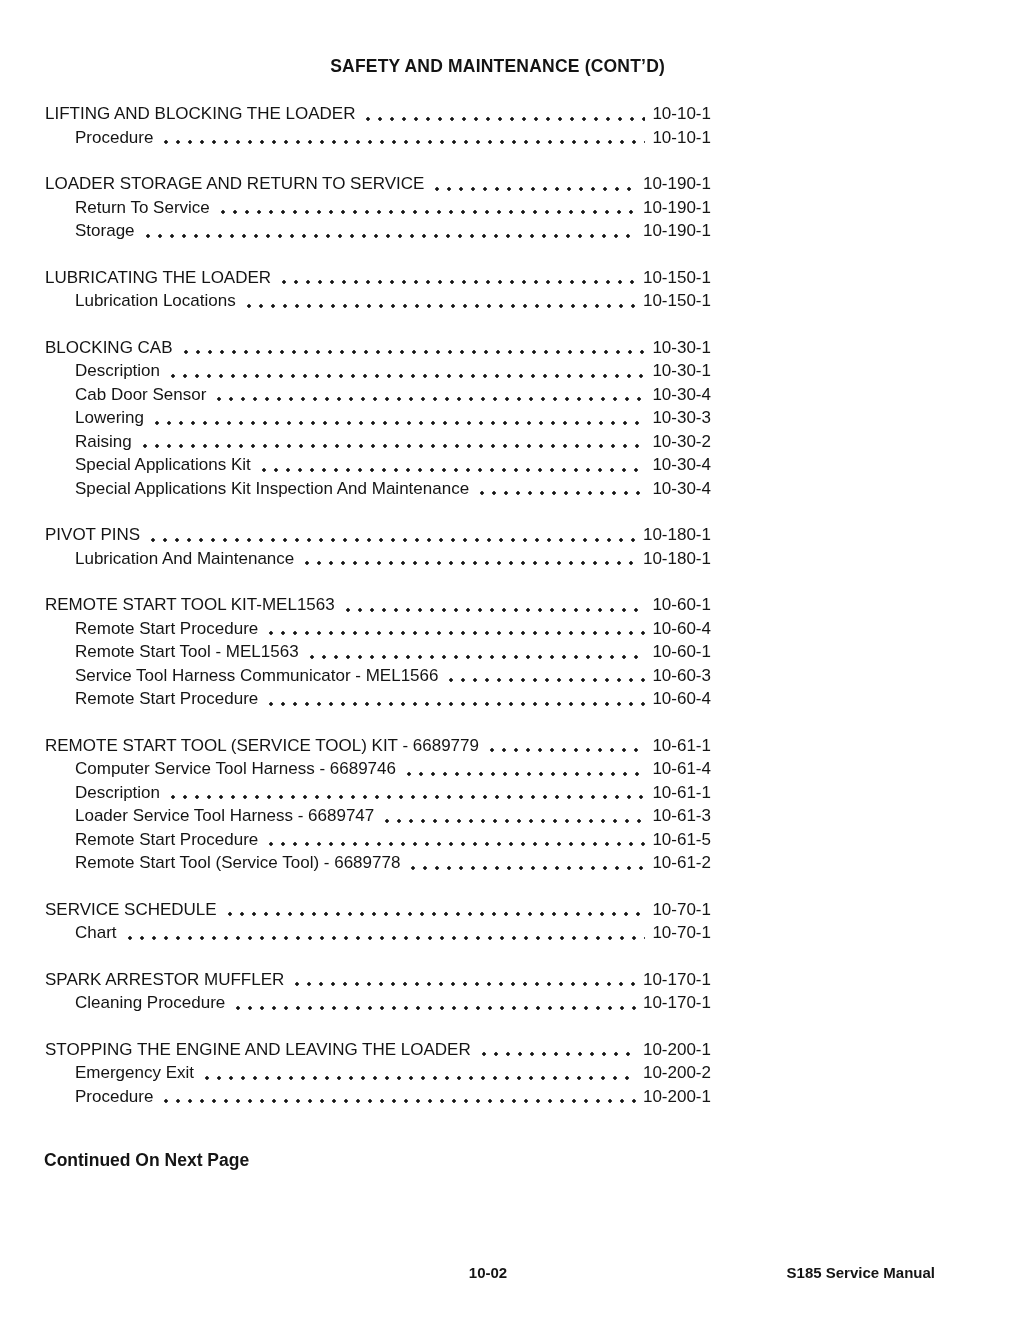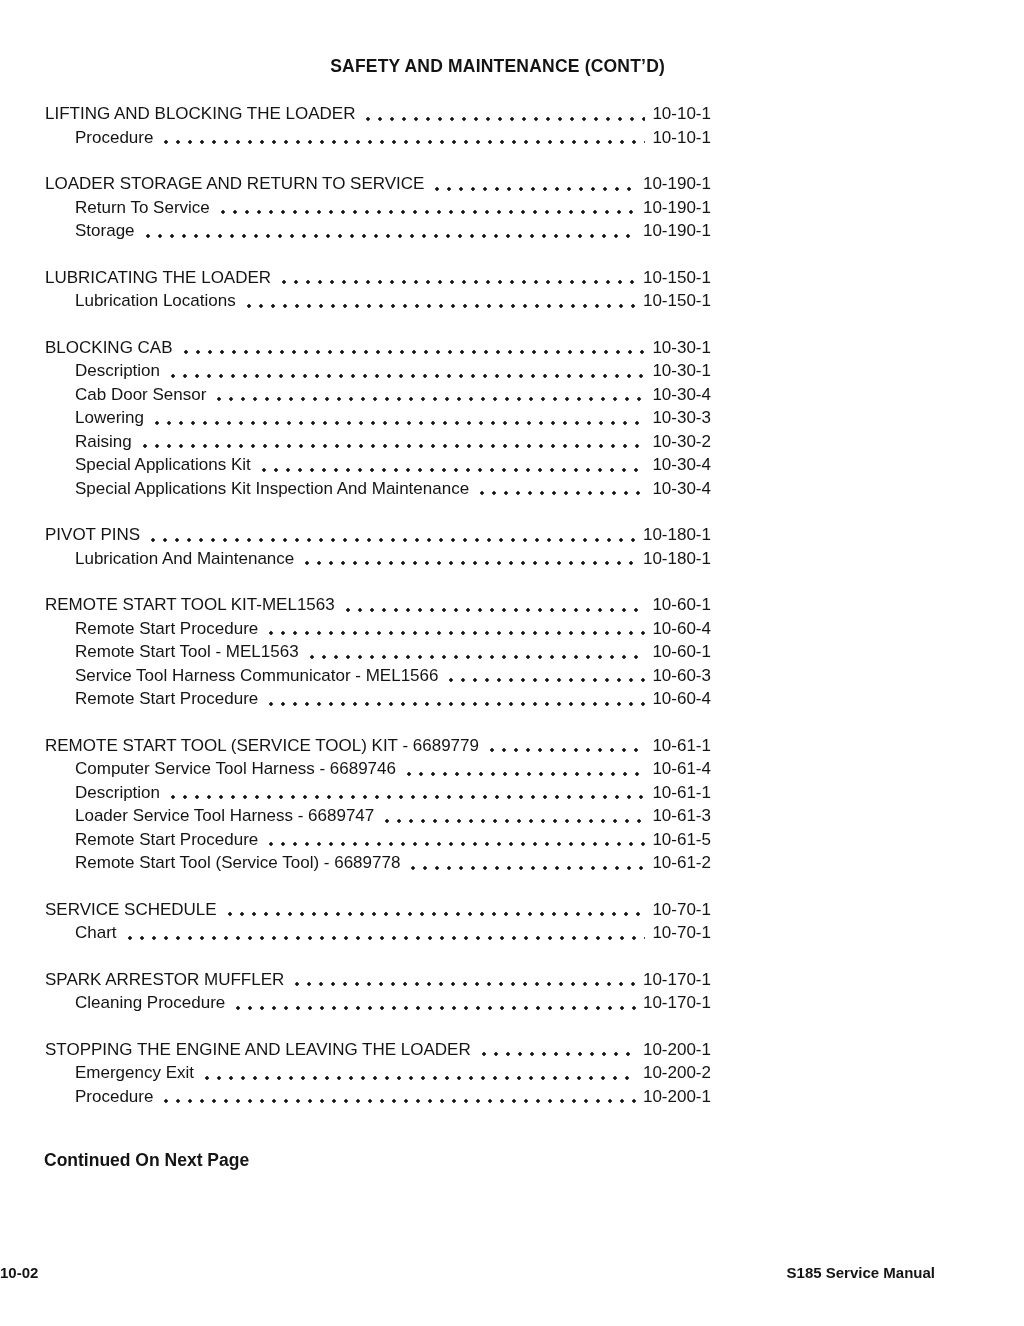--- a/index.html
+++ b/index.html
@@ -68,20 +68,21 @@
     width: 978px;
     font-size: 17.5px;
     font-weight: bold;
     margin-left: 44px;
   }
   .footer-left {
     position: absolute;
     top: 1264px;
     left: 0;
     width: 976px;
+    text-align: center;
     font-size: 15px;
     font-weight: bold;
   }
   .footer-right {
     position: absolute;
     top: 1264px;
     right: 89px;
     font-size: 15px;
     font-weight: bold;
   }

